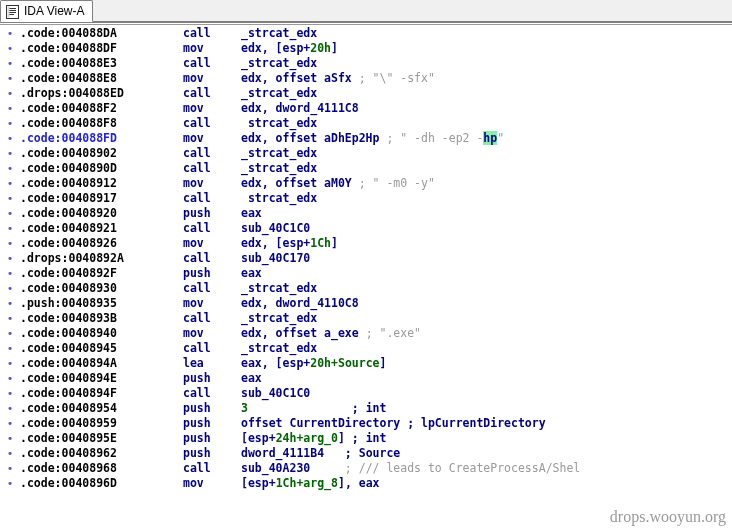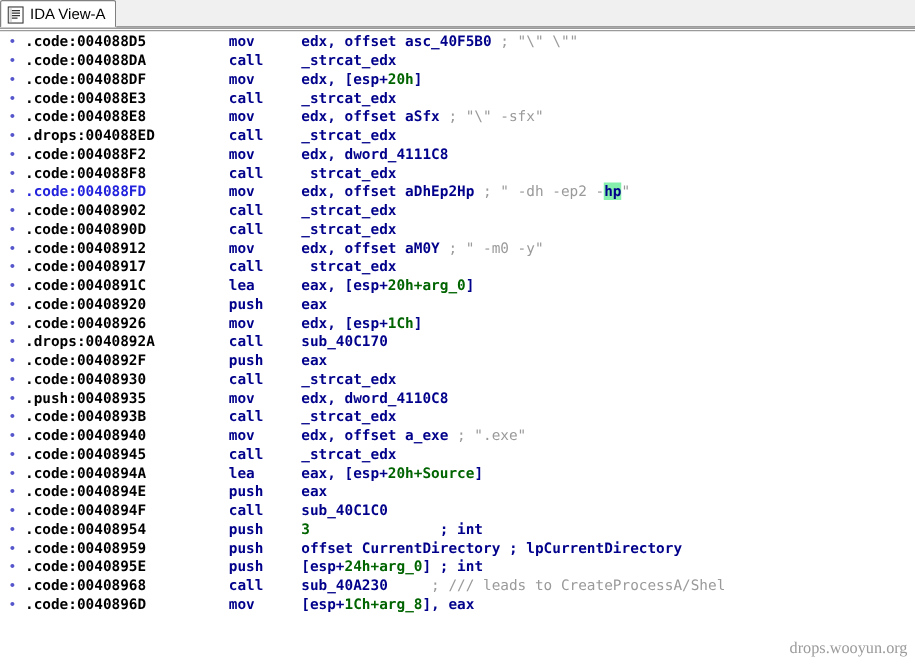--- a/index.html
+++ b/index.html
@@ -129,21 +129,21 @@
   .cmt-str { color: #9a9a9a; font-weight: normal; }
   .cmt-auto { color: #00008b; font-weight: bold; }
   .hl { background: #86efac; color: #00008b; }
 
   
   #watermark {
     position: absolute;
     right: 6px;
     bottom: 6px;
     font-family: "Liberation Serif", serif;
-    font-size: 13px;
+    font-size: 16px;
     color: #8a8a8a;
     opacity: 0.85;
     letter-spacing: 0px;
     white-space: nowrap;
     pointer-events: none;
   }
 </style>
 </head>
 <body>
 
@@ -162,48 +162,48 @@
         </svg>
       </span>
       <span class="tab-label">IDA View-A</span>
     </div>
     <div id="tabstrip-filler"></div>
   </div>
 
   <div id="strip-sep"></div>
 
   <div id="listing">
-      <div class="row"><span class="gutter">•</span><span class="addr">.code:004088D5</span><span class="mnem">mov</span><span class="ops"><span>edx, offset asc_40F5B0 </span><span class="cmt-str">; "\" \""</span></span></div>
       <div class="row"><span class="gutter">•</span><span class="addr">.code:004088DA</span><span class="mnem">call</span><span class="ops"><span>_strcat_edx</span></span></div>
       <div class="row"><span class="gutter">•</span><span class="addr">.code:004088DF</span><span class="mnem">mov</span><span class="ops"><span>edx, [esp+</span><span class="num">20h</span><span>]</span></span></div>
       <div class="row"><span class="gutter">•</span><span class="addr">.code:004088E3</span><span class="mnem">call</span><span class="ops"><span>_strcat_edx</span></span></div>
       <div class="row"><span class="gutter">•</span><span class="addr">.code:004088E8</span><span class="mnem">mov</span><span class="ops"><span>edx, offset aSfx </span><span class="cmt-str">; "\" -sfx"</span></span></div>
       <div class="row"><span class="gutter">•</span><span class="addr">.drops:004088ED</span><span class="mnem">call</span><span class="ops"><span>_strcat_edx</span></span></div>
       <div class="row"><span class="gutter">•</span><span class="addr">.code:004088F2</span><span class="mnem">mov</span><span class="ops"><span>edx, dword_4111C8</span></span></div>
       <div class="row"><span class="gutter">•</span><span class="addr">.code:004088F8</span><span class="mnem">call</span><span class="ops"><span> strcat_edx</span></span></div>
       <div class="row current"><span class="gutter">•</span><span class="addr">.code:004088FD</span><span class="mnem">mov</span><span class="ops"><span>edx, offset aDhEp2Hp </span><span class="cmt-str">; " -dh -ep2 -</span><span class="hl">hp</span><span class="cmt-str">"</span></span></div>
       <div class="row"><span class="gutter">•</span><span class="addr">.code:00408902</span><span class="mnem">call</span><span class="ops"><span>_strcat_edx</span></span></div>
       <div class="row"><span class="gutter">•</span><span class="addr">.code:0040890D</span><span class="mnem">call</span><span class="ops"><span>_strcat_edx</span></span></div>
       <div class="row"><span class="gutter">•</span><span class="addr">.code:00408912</span><span class="mnem">mov</span><span class="ops"><span>edx, offset aM0Y </span><span class="cmt-str">; " -m0 -y"</span></span></div>
       <div class="row"><span class="gutter">•</span><span class="addr">.code:00408917</span><span class="mnem">call</span><span class="ops"><span> strcat_edx</span></span></div>
-      <div class="row"><span class="gutter">•</span><span class="addr">.code:0040891C</span><span class="mnem">lea</span><span class="ops"><span>eax, [esp+</span><span class="num">20h</span><span class="num">+</span><span class="num">arg_0</span><span>]</span></span></div>
       <div class="row"><span class="gutter">•</span><span class="addr">.code:00408920</span><span class="mnem">push</span><span class="ops"><span>eax</span></span></div>
+      <div class="row"><span class="gutter">•</span><span class="addr">.code:00408921</span><span class="mnem">call</span><span class="ops"><span>sub_40C1C0</span></span></div>
       <div class="row"><span class="gutter">•</span><span class="addr">.code:00408926</span><span class="mnem">mov</span><span class="ops"><span>edx, [esp+</span><span class="num">1Ch</span><span>]</span></span></div>
       <div class="row"><span class="gutter">•</span><span class="addr">.drops:0040892A</span><span class="mnem">call</span><span class="ops"><span>sub_40C170</span></span></div>
       <div class="row"><span class="gutter">•</span><span class="addr">.code:0040892F</span><span class="mnem">push</span><span class="ops"><span>eax</span></span></div>
       <div class="row"><span class="gutter">•</span><span class="addr">.code:00408930</span><span class="mnem">call</span><span class="ops"><span>_strcat_edx</span></span></div>
       <div class="row"><span class="gutter">•</span><span class="addr">.push:00408935</span><span class="mnem">mov</span><span class="ops"><span>edx, dword_4110C8</span></span></div>
       <div class="row"><span class="gutter">•</span><span class="addr">.code:0040893B</span><span class="mnem">call</span><span class="ops"><span>_strcat_edx</span></span></div>
       <div class="row"><span class="gutter">•</span><span class="addr">.code:00408940</span><span class="mnem">mov</span><span class="ops"><span>edx, offset a_exe </span><span class="cmt-str">; ".exe"</span></span></div>
       <div class="row"><span class="gutter">•</span><span class="addr">.code:00408945</span><span class="mnem">call</span><span class="ops"><span>_strcat_edx</span></span></div>
       <div class="row"><span class="gutter">•</span><span class="addr">.code:0040894A</span><span class="mnem">lea</span><span class="ops"><span>eax, [esp+</span><span class="num">20h</span><span class="num">+</span><span class="num">Source</span><span>]</span></span></div>
       <div class="row"><span class="gutter">•</span><span class="addr">.code:0040894E</span><span class="mnem">push</span><span class="ops"><span>eax</span></span></div>
       <div class="row"><span class="gutter">•</span><span class="addr">.code:0040894F</span><span class="mnem">call</span><span class="ops"><span>sub_40C1C0</span></span></div>
       <div class="row"><span class="gutter">•</span><span class="addr">.code:00408954</span><span class="mnem">push</span><span class="ops"><span class="num">3</span><span>               </span><span class="cmt-auto">; int</span></span></div>
       <div class="row"><span class="gutter">•</span><span class="addr">.code:00408959</span><span class="mnem">push</span><span class="ops"><span>offset CurrentDirectory </span><span class="cmt-auto">; lpCurrentDirectory</span></span></div>
       <div class="row"><span class="gutter">•</span><span class="addr">.code:0040895E</span><span class="mnem">push</span><span class="ops"><span>[esp+</span><span class="num">24h</span><span class="num">+</span><span class="num">arg_0</span><span>] </span><span class="cmt-auto">; int</span></span></div>
+      <div class="row"><span class="gutter">•</span><span class="addr">.code:00408962</span><span class="mnem">push</span><span class="ops"><span>dword_4111B4   </span><span class="cmt-auto">; Source</span></span></div>
       <div class="row"><span class="gutter">•</span><span class="addr">.code:00408968</span><span class="mnem">call</span><span class="ops"><span>sub_40A230     </span><span class="cmt-str">; /// leads to CreateProcessA/Shel</span></span></div>
       <div class="row"><span class="gutter">•</span><span class="addr">.code:0040896D</span><span class="mnem">mov</span><span class="ops"><span>[esp+</span><span class="num">1Ch</span><span class="num">+</span><span class="num">arg_8</span><span>], eax</span></span></div>
     </div>
 
   <div id="watermark">drops.wooyun.org</div>
 
 </div>
 
 </body></html>

